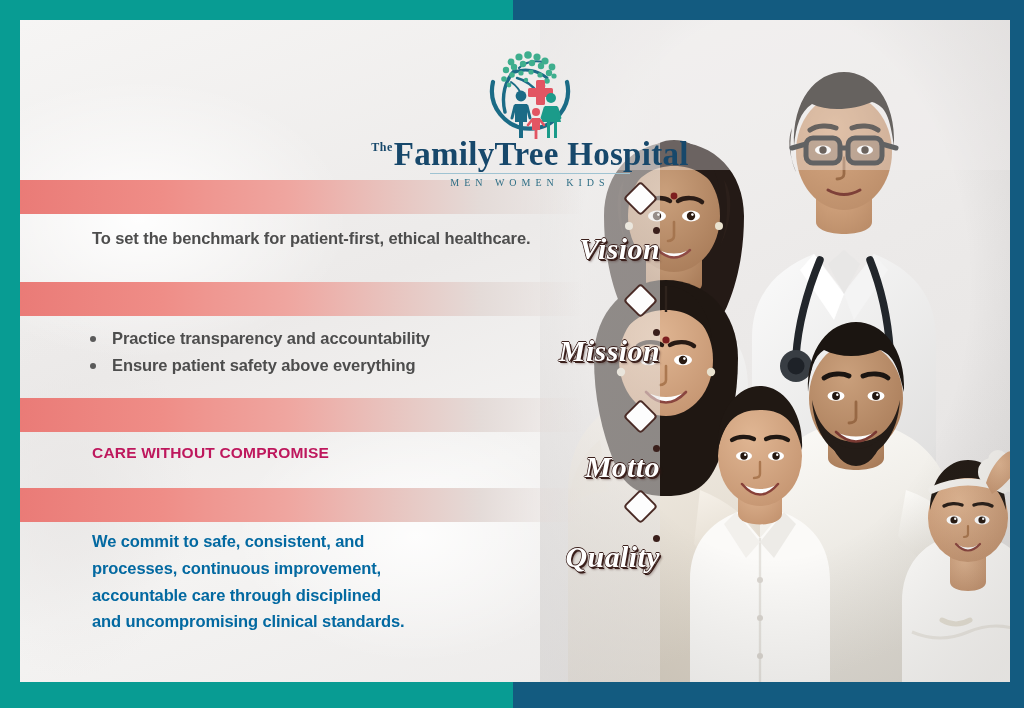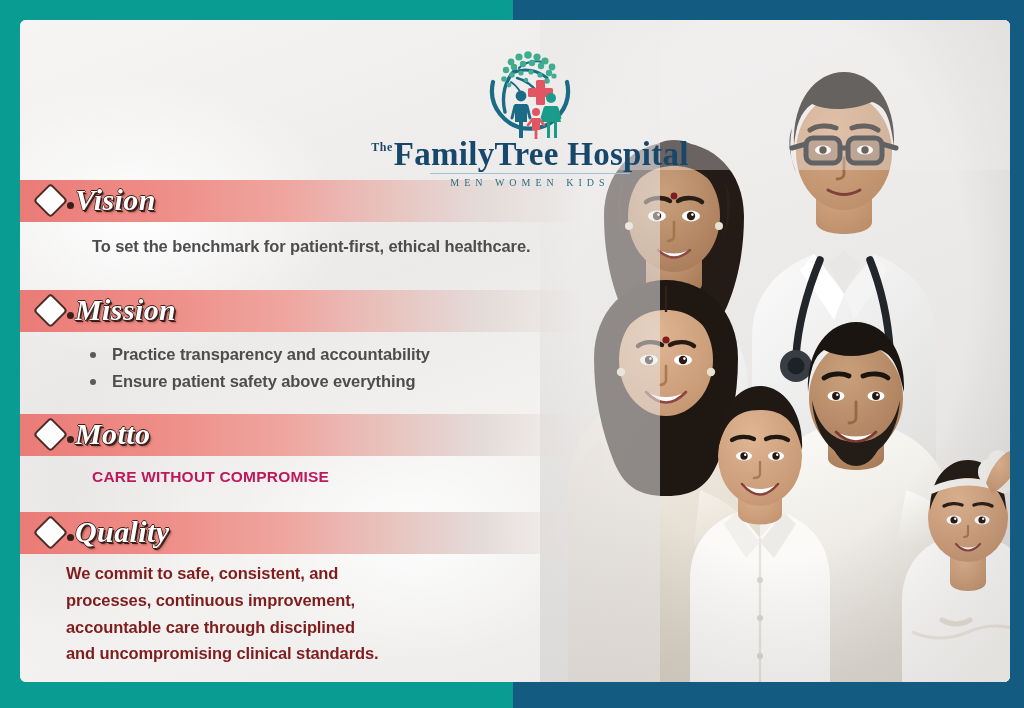--- a/index.html
+++ b/index.html
@@ -12,21 +12,21 @@
 
   
   .bg{position:absolute;inset:0;display:flex;}
   .bg-left{width:513px;height:100%;background:#089c93;}
   .bg-right{flex:1;height:100%;background:#135b80;}
 
   
   .card{
     position:absolute;left:20px;top:20px;right:14px;bottom:26px;
     background:#f2f1f0;
-    border-radius:6px;
+    border-radius:0;
     overflow:hidden;
   }
   
   .card::before{
     content:"";position:absolute;inset:0;
     background:
       radial-gradient(ellipse 300px 200px at 12% 30%, rgba(255,255,255,.95), rgba(228,226,225,0) 70%),
       radial-gradient(ellipse 260px 180px at 40% 78%, rgba(255,255,255,.85), rgba(224,222,221,0) 70%),
       radial-gradient(ellipse 220px 160px at 70% 12%, rgba(245,244,243,.9), rgba(220,218,217,0) 70%),
       radial-gradient(ellipse 180px 260px at 5% 72%, rgba(232,230,229,.8), rgba(240,239,238,0) 70%),
@@ -66,23 +66,23 @@
     font-weight:400;
   }
   .logo-rule{
     width:200px;height:1px;background:#9fc3d2;margin:2px auto 0;
   }
 
   
   .sections{position:absolute;left:0;top:160px;width:640px;z-index:5;}
   .section{position:relative;}
   .band{
-    position:relative;height:42px;
+    position:relative;height:34px;
     background:linear-gradient(90deg,#ea7b77 0%,#ef8d87 22%,#efa6a0 42%,#e8c4bf 58%,#e4dbd8 72%,rgba(235,232,230,0) 88%);
-    display:flex;align-items:center;
+    display:flex;align-items:flex-end;flex-direction:column;
   }
   .diamond{
     position:relative;width:38px;height:38px;margin-left:12px;flex:none;
   }
   .diamond i{
     position:absolute;left:6px;top:6px;width:25px;height:25px;
     background:#fdfdfd;border:2.4px solid #4a2b26;
     transform:rotate(45deg);border-radius:4px;
     box-sizing:border-box;
   }
@@ -119,22 +119,22 @@
   ul.bullets li::before{
     content:"";position:absolute;left:-22px;top:11px;
     width:6px;height:6px;border-radius:50%;background:#5a5a5a;
   }
   .motto-text{
     padding:12px 0 0 72px;
     color:#be185d;font-size:15.5px;font-weight:700;
     letter-spacing:.2px;
   }
   .quality-text{
-    padding:6px 0 0 46px;
-    color:#7f1d1d;font-size:16.5px;font-weight:700;
+    padding:6px 0 0 72px;
+    color:#0369a1;font-size:16.5px;font-weight:700;
     line-height:1.62;letter-spacing:-.1px;
   }
   .quality-text div{white-space:nowrap;}
   .sp-1{height:30px;}
   .sp-2{height:18px;}
   .sp-3{height:26px;}
 </style>
 </head>
 <body>
 

